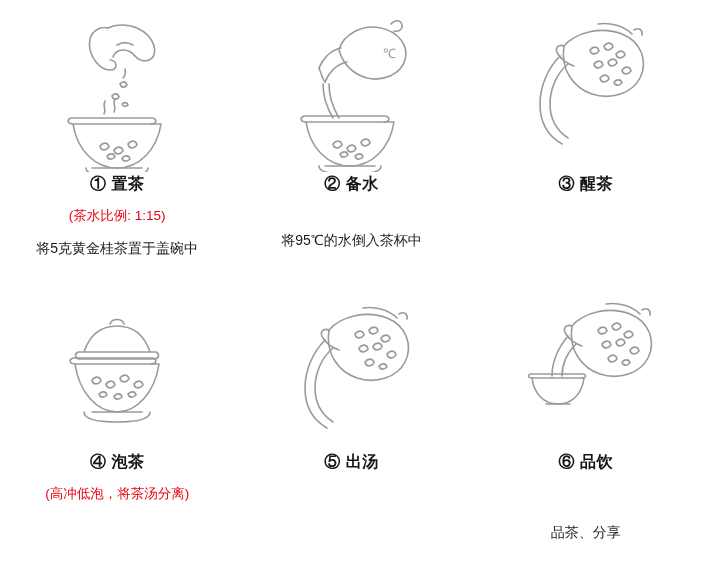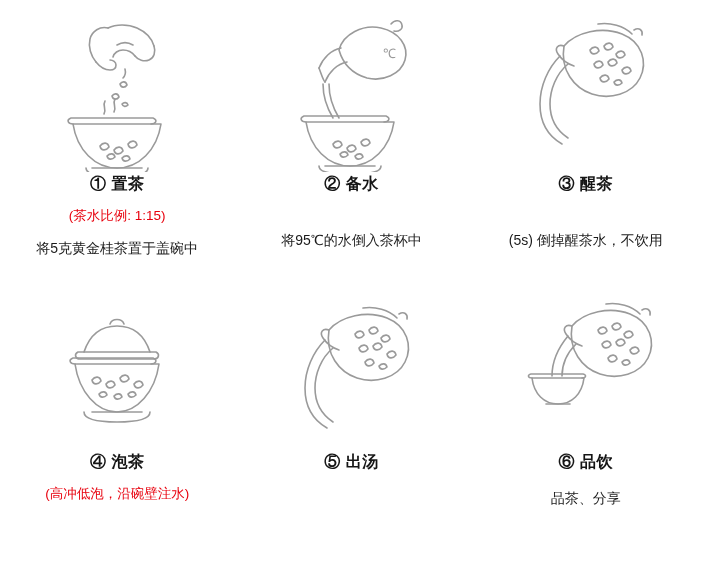--- a/index.html
+++ b/index.html
@@ -170,23 +170,20 @@
           <path d="M102 50 c3 -4 8 -4 9 1 c-3 4 -8 4 -9 -1z"></path>
           <path d="M116 58 c3 -4 8 -4 9 1 c-3 4 -8 4 -9 -1z"></path>
           <path d="M94 66 c3 -4 8 -4 9 1 c-3 4 -8 4 -9 -1z"></path>
           <path d="M108 70 c3 -3 7 -3 8 1 c-3 3 -7 3 -8 -1z"></path>
 
           <path d="M54 44 C42 56 34 74 34 92 C34 110 42 124 56 132"></path>
           <path d="M62 52 C50 62 44 78 44 92 C44 106 50 118 62 126"></path>
         </svg>
       </div>
       <div class="caption">③ 醒茶</div>
-      <div class="desc" style="margin-top:34px">
-        <span class="desc-line">(5s) 倒掉醒茶水，不饮用</span>
-      </div>
     </div>
 
     <div class="step row2">
       <div class="art">
         <svg width="150" height="150" viewBox="0 0 150 150" fill="none" stroke="#9a9a9a" stroke-width="1.6" stroke-linecap="round" stroke-linejoin="round">
 
           <path d="M42 52 C48 34 60 26 75 26 C90 26 102 34 108 52"></path>
           <path d="M68 24 c2 -6 12 -6 14 0"></path>
           <path d="M36 52 l78 0 c4 2 3 7 -2 7 l-74 0 c-5 0 -6 -5 -2 -7z"></path>
 
@@ -199,21 +196,21 @@
           <path d="M50 80 c3 -4 8 -4 9 1 c-3 4 -8 4 -9 -1z"></path>
           <path d="M64 84 c3 -4 8 -4 9 1 c-3 4 -8 4 -9 -1z"></path>
           <path d="M78 78 c3 -4 8 -4 9 1 c-3 4 -8 4 -9 -1z"></path>
           <path d="M92 84 c3 -4 8 -4 9 1 c-3 4 -8 4 -9 -1z"></path>
           <path d="M57 94 c3 -3 7 -3 8 1 c-3 3 -7 3 -8 -1z"></path>
           <path d="M72 96 c3 -3 7 -3 8 1 c-3 3 -7 3 -8 -1z"></path>
           <path d="M86 94 c3 -3 7 -3 8 1 c-3 3 -7 3 -8 -1z"></path>
         </svg>
       </div>
       <div class="caption">④ 泡茶</div>
-      <div class="note-red">(高冲低泡，沿碗壁注水)</div>
+      <div class="note-red">(高冲低泡，将茶汤分离)</div>
     </div>
 
     <div class="step row2">
       <div class="art">
         <svg width="160" height="150" viewBox="0 0 160 150" fill="none" stroke="#9a9a9a" stroke-width="1.6" stroke-linecap="round" stroke-linejoin="round">
           <path d="M58 30 C70 16 96 10 116 18 C136 26 142 46 134 62 C126 78 104 84 86 78 C68 72 54 54 58 30z"></path>
           <path d="M58 30 C52 28 48 32 52 38 C56 44 62 48 68 50"></path>
           <path d="M92 8 C104 6 118 10 126 18"></path>
           <path d="M128 14 c5 -3 9 0 8 5"></path>
           <path d="M84 34 c3 -4 8 -4 9 1 c-3 4 -8 4 -9 -1z"></path>
@@ -249,19 +246,19 @@
 
           <path d="M62 36 C52 48 46 62 46 76"></path>
           <path d="M70 44 C60 54 56 66 56 76"></path>
 
           <path d="M26 78 l52 0 c-2 16 -12 26 -26 26 c-14 0 -24 -10 -26 -26z"></path>
           <path d="M26 78 c-4 0 -5 -3 -1 -4 l52 0 c4 1 3 4 -1 4"></path>
           <path d="M40 104 l24 0"></path>
         </svg>
       </div>
       <div class="caption">⑥ 品饮</div>
-      <div class="desc" style="margin-top:14px">
+      <div class="desc" style="margin-top:48px">
         <span class="desc-line">品茶、分享</span>
       </div>
     </div>
 
   </div>
 </div>
 
 </body></html>

